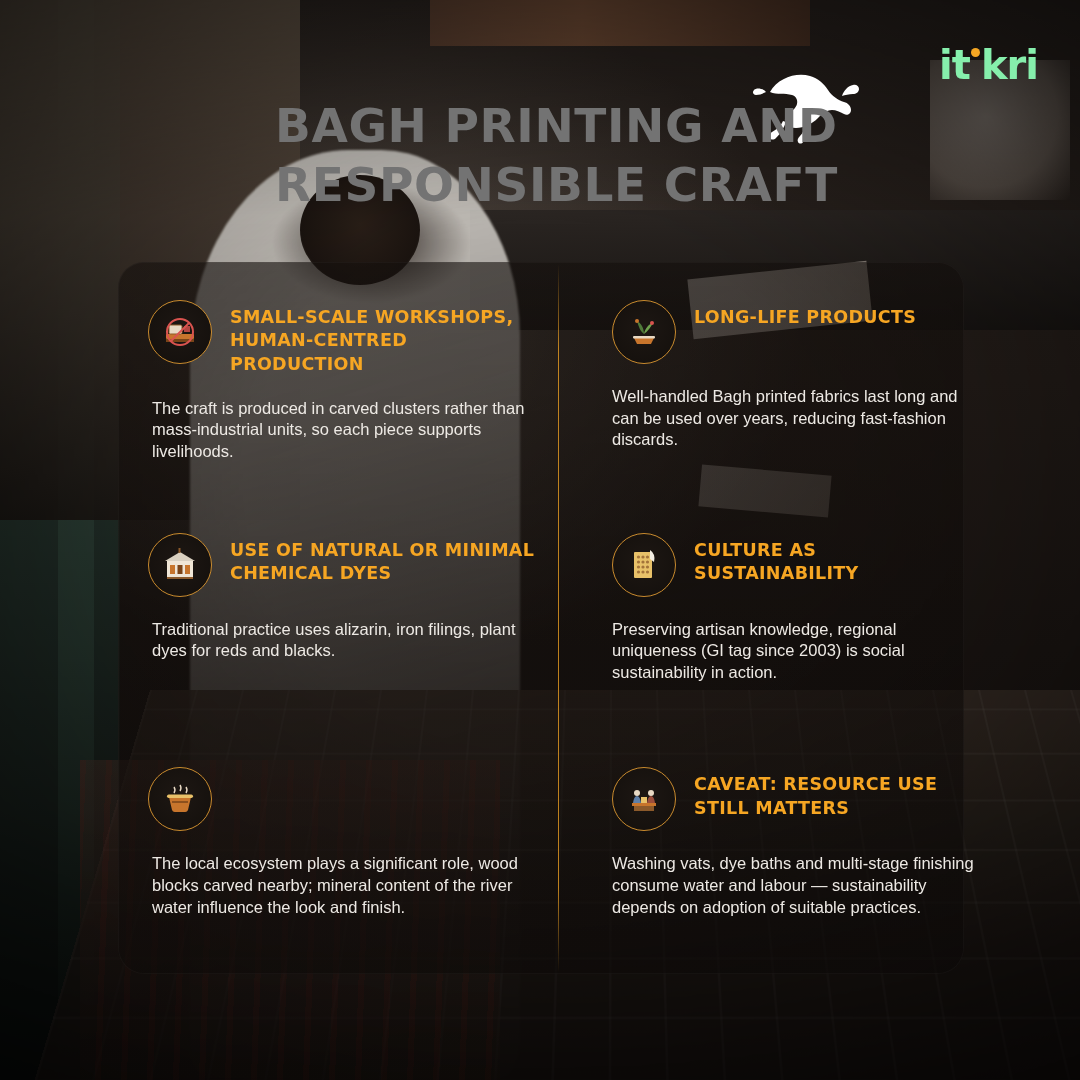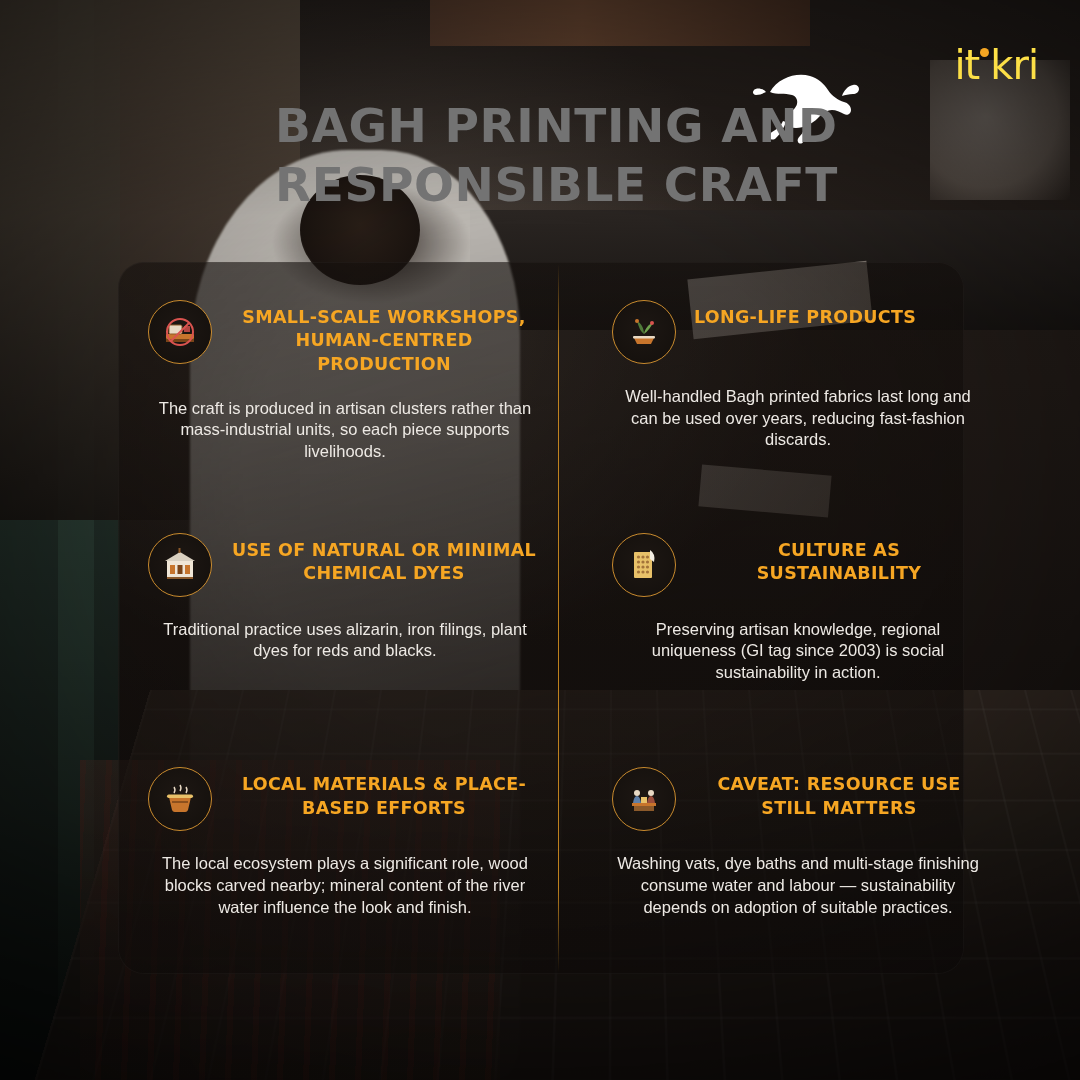--- a/index.html
+++ b/index.html
@@ -115,24 +115,24 @@
   .fg {
     position: absolute;
     inset: 0;
   }
 
   .brand {
     position: absolute;
     top: 42px;
     right: 42px;
     font-family: "DejaVu Sans", sans-serif;
-    font-weight: normal;
+    font-weight: bold;
     font-size: 40px;
     letter-spacing: -1px;
-    color: #fde047;
+    color: #86efac;
   }
   .brand .dot {
     display: inline-block;
     width: 9px; height: 9px;
     border-radius: 50%;
     background: #F5A623;
     margin: 0 1px 0 1px;
     vertical-align: 22px;
   }
 
@@ -183,21 +183,20 @@
     left: 148px;
     top: 300px;
     width: 800px;
     display: grid;
     grid-template-columns: 390px 390px;
     column-gap: 20px;
     row-gap: 0;
   }
   .cell {
     width: 390px;
-    text-align: center;
   }
   .cell.right { padding-left: 54px; width: 372px; }
 
   .item-head {
     display: flex;
     align-items: flex-start;
     gap: 18px;
   }
   .icon-badge {
     flex: 0 0 auto;
@@ -290,21 +289,21 @@
               <rect x="6" y="22" width="28" height="5" rx="1" fill="#C8752C"></rect>
               <rect x="6" y="27" width="28" height="3" fill="#7A4418"></rect>
               <rect x="9" y="13" width="13" height="9" rx="1.5" fill="#E8D9C4" stroke="#8C5A2B" stroke-width="1"></rect>
               <path d="M24 14 h6 v6 h-6z" fill="#D9534F" opacity=".8"></path>
               <circle cx="20" cy="20" r="13" fill="none" stroke="#D9534F" stroke-width="2"></circle>
               <line x1="11" y1="29" x2="29" y2="11" stroke="#D9534F" stroke-width="2"></line>
             </svg>
           </div>
           <div class="item-title">SMALL-SCALE WORKSHOPS, HUMAN-CENTRED PRODUCTION</div>
         </div>
-        <div class="item-body">The craft is produced in artisan clusters rather than mass-industrial units, so each piece supports livelihoods.</div>
+        <div class="item-body">The craft is produced in carved clusters rather than mass-industrial units, so each piece supports livelihoods.</div>
       </div>
 
       <div class="cell right">
         <div class="item-head">
           <div class="icon-badge">
             <svg viewBox="0 0 40 40" width="40" height="40">
               <path d="M20 22 C20 16 17 11 13 9 C15 15 16 19 20 22 Z" fill="#4F7A3A"></path>
               <path d="M20 22 C21 16 25 12 29 11 C26 16 24 19 20 22 Z" fill="#6FA24E"></path>
               <circle cx="13" cy="9" r="2" fill="#C8752C"></circle>
               <circle cx="28" cy="11" r="2" fill="#D9534F"></circle>
@@ -373,21 +372,20 @@
           <div class="icon-badge">
             <svg viewBox="0 0 40 40" width="40" height="40">
               <path d="M14 8 q2 3 0 6" stroke="#E8D9C4" stroke-width="1.4" fill="none"></path>
               <path d="M20 6 q2 3 0 6" stroke="#E8D9C4" stroke-width="1.4" fill="none"></path>
               <path d="M26 8 q2 3 0 6" stroke="#E8D9C4" stroke-width="1.4" fill="none"></path>
               <path d="M9 18 h22 l-3 13 a3 3 0 0 1 -3 2 h-10 a3 3 0 0 1 -3 -2 z" fill="#C8752C"></path>
               <rect x="7" y="15.5" width="26" height="3.5" rx="1.7" fill="#E8C169"></rect>
               <path d="M12 23 h16" stroke="#7A4418" stroke-width="1.5"></path>
             </svg>
           </div>
-          <div class="item-title">LOCAL MATERIALS &amp; PLACE-BASED EFFORTS</div>
         </div>
         <div class="item-body">The local ecosystem plays a significant role, wood blocks carved nearby; mineral content of the river water influence the look and finish.</div>
       </div>
 
       <div class="cell right">
         <div class="item-head">
           <div class="icon-badge">
             <svg viewBox="0 0 40 40" width="40" height="40">
               <rect x="8" y="24" width="24" height="3" fill="#C8752C"></rect>
               <rect x="10" y="27" width="20" height="5" fill="#8C5A2B"></rect>

